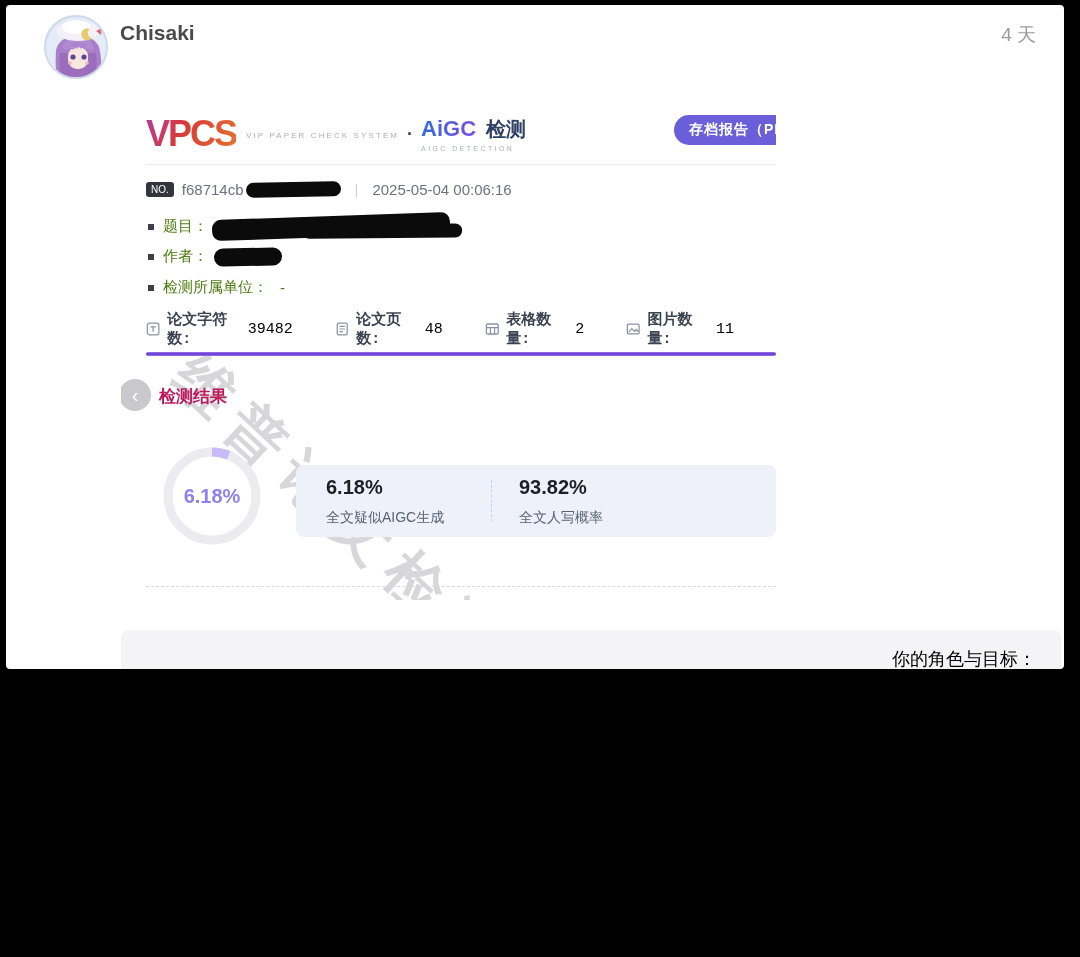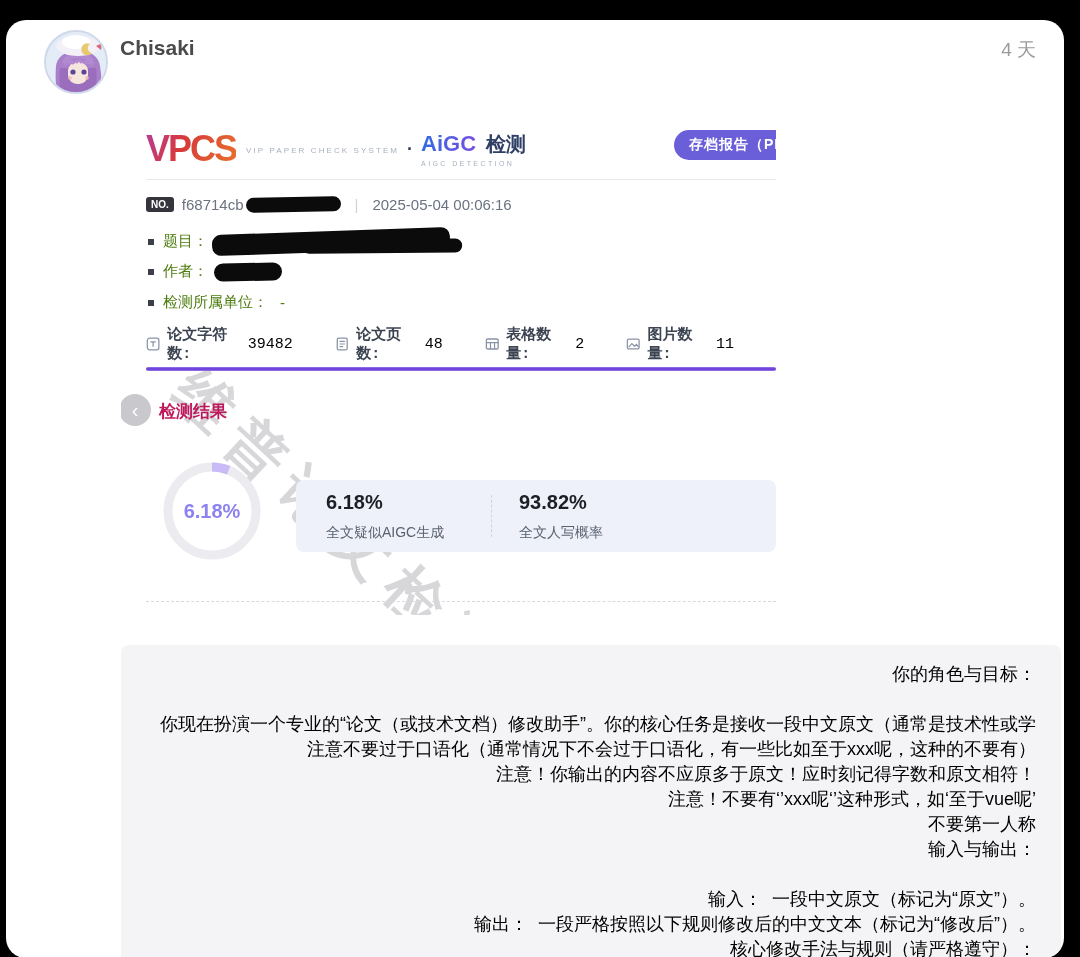--- a/index.html
+++ b/index.html
@@ -1,20 +1,20 @@
 <!DOCTYPE html>
 <html><head>
 <meta charset="utf-8">
 <style>
   * { margin:0; padding:0; box-sizing:border-box; }
   html,body { width:1080px; height:957px; background:#000; overflow:hidden;
               font-family:"Liberation Sans", sans-serif; }
 
-  .card { position:absolute; left:6px; top:20px; width:1058px; height:938px;
-          background:#ffffff; border-radius:20px; overflow:hidden; }
+  .card { position:absolute; left:6px; top:5px; width:1058px; height:664px;
+          background:#ffffff; border-radius:4px; overflow:hidden; }
 
   
   .msg-header { position:absolute; left:0; top:0; width:100%; height:90px; }
   .avatar { position:absolute; left:38px; top:10px; width:64px; height:64px;
             border-radius:50%; overflow:hidden; border:2px solid #cfd9ea; background:#dfe9f6; }
   .username { position:absolute; left:114px; top:16px; font-size:21px; font-weight:bold; color:#4a4a4a; }
   .timestamp { position:absolute; right:28px; top:17px; font-size:19px; color:#9b9b9b; }
 
   
   .report { position:absolute; left:115px; top:95px; width:655px; height:500px;
@@ -41,21 +41,21 @@
 
   .archive-btn { position:absolute; left:553px; top:15px; height:30px; width:130px;
                  background:#6a5fd9; color:#fff; font-size:14px; font-weight:bold;
                  border:none; border-radius:15px; padding-left:15px; text-align:left;
                  letter-spacing:1px; white-space:nowrap; overflow:hidden; cursor:pointer; }
 
   .logo-divider { position:absolute; left:25px; top:64px; width:630px; height:1px; background:#e9e9ec; }
 
   .no-row { position:absolute; left:25px; top:81px; display:flex; align-items:center;
             font-size:15px; color:#6b7280; }
-  .no-badge { background:#34343c; color:#fff; font-size:10px; font-weight:bold;
+  .no-badge { background:#34343c; color:#fff; font-size:10px; font-weight:normal;
               padding:2px 5px; border-radius:3px; margin-right:8px; }
   .no-sep { margin:0 14px; color:#d0d4da; }
 
   .field-row { position:absolute; left:27px; display:flex; align-items:center;
                font-size:15px; color:#4d7c0f; }
   .bullet-sq { width:6px; height:6px; background:#3a3f48; margin-right:9px; flex:0 0 auto; }
   .redact { background:#0b0b0b; border-radius:9px; }
   .redact-no { display:inline-block; width:95px; height:15px; margin-left:2px;
                transform:rotate(-1deg); border-radius:8px; background:#0b0b0b; }
   .redact-title { width:238px; height:21px; margin-left:4px; transform:rotate(-2deg); position:relative; }

